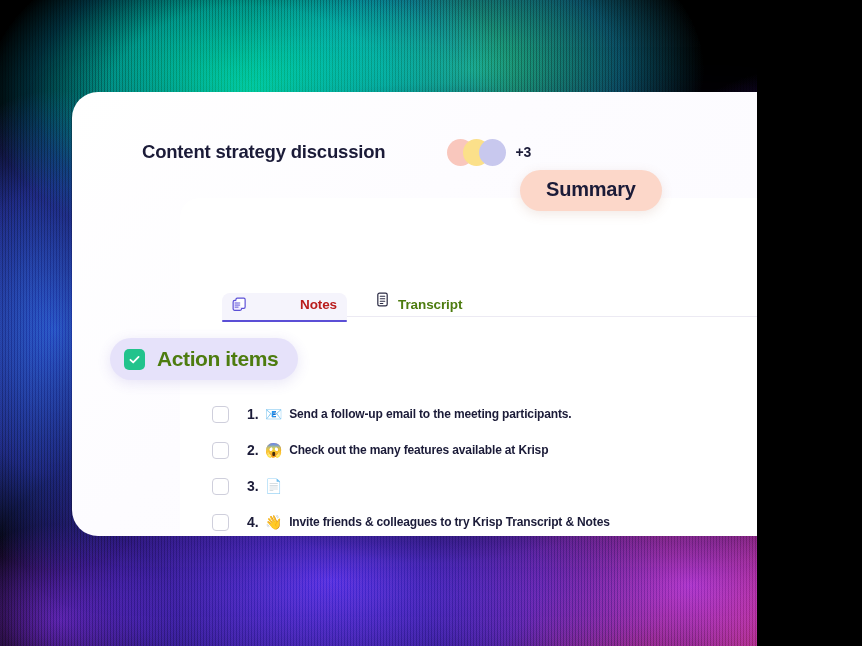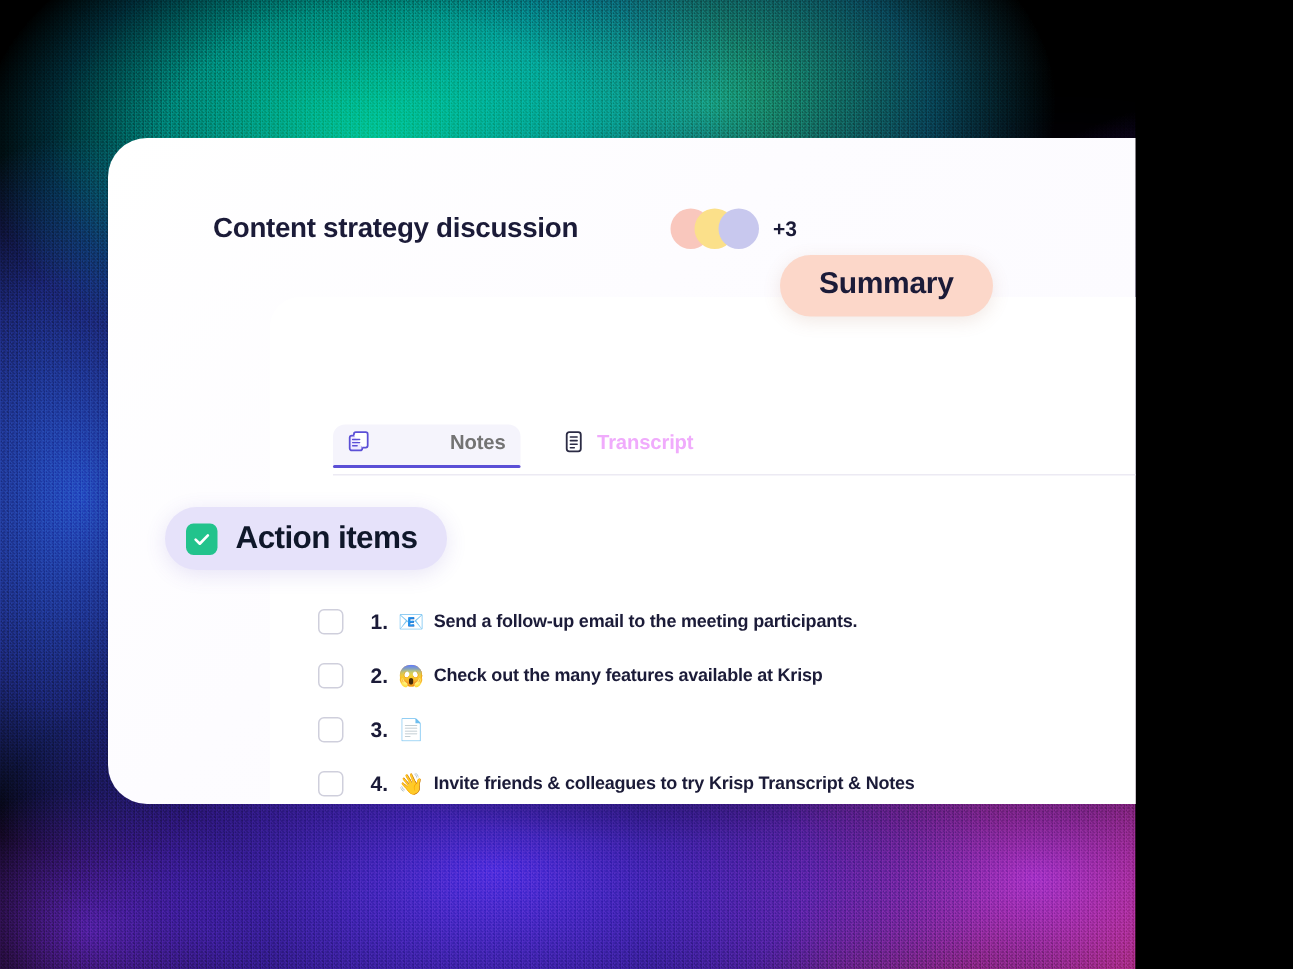--- a/index.html
+++ b/index.html
@@ -169,30 +169,30 @@
     padding: 4px 10px 10px;
     cursor: pointer;
     position: relative;
   }
   .tab .tab-label {
     font-size: 13.5px;
     font-weight: 700;
     letter-spacing: -0.1px;
   }
   .tab.active { background: #f5f4fc; border-radius: 8px 8px 0 0; }
-  .tab.active .tab-label { color: #737373; padding-left: 45px; }
+  .tab.active .tab-label { color: #b91c1c; padding-left: 45px; }
   .tab.active::after {
     content: "";
     position: absolute;
     left: 0; right: 0; bottom: 0;
     height: 2.5px;
     background: #5b4fd6;
     border-radius: 2px;
   }
-  .tab.inactive .tab-label { color: #f0abfc; }
+  .tab.inactive .tab-label { color: #4d7c0f; margin-top: 10px; }
 
   .tab-divider {
     position: absolute;
     left: 222px;
     top: 316px;
     width: 562px;
     height: 1px;
     background: #eceaf3;
   }
 
@@ -223,21 +223,21 @@
     background: #22c38c;
     display: flex;
     align-items: center;
     justify-content: center;
   }
   .action-check svg { display: block; }
   .action-pill .action-label {
     font-size: 21px;
     font-weight: 700;
     letter-spacing: -0.4px;
-    color: #0f172a;
+    color: #4d7c0f;
   }
 
   
   .items {
     position: absolute;
     left: 212px;
     top: 396px;
     width: 572px;
   }
   .item-row {

